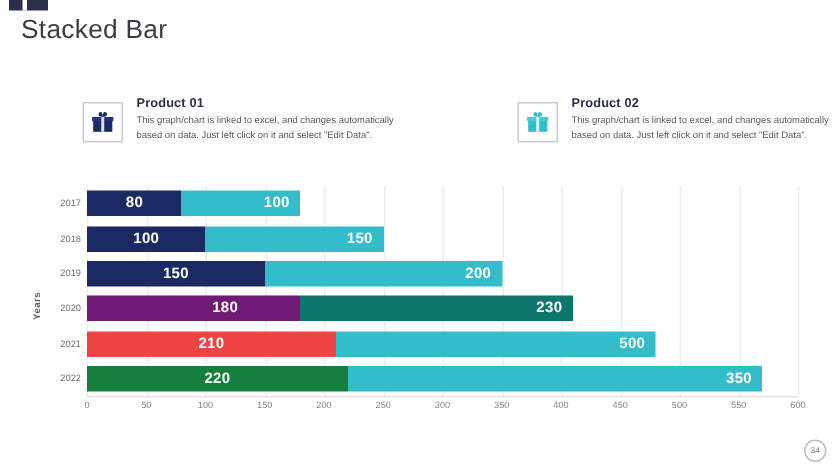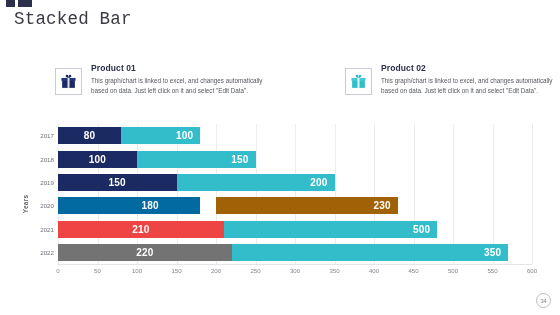--- a/index.html
+++ b/index.html
@@ -35,21 +35,20 @@
 
   
   #slide-title {
     position: absolute;
     left: 14px;
     top: 9px;
     font-size: 17.5px;
     color: #3b3b46;
     letter-spacing: 0.2px;
     font-weight: 400;
-    font-family: Liberation Mono, monospace;
   }
 
   
   .product-block {
     position: absolute;
     display: flex;
     align-items: flex-start;
     gap: 9px;
   }
   #product-block-1 { left: 55px; top: 63px; width: 215px; }
@@ -280,37 +279,37 @@
       </div>
       <div class="bar-row" style="top: 49.8333px;">
         <div class="bar-seg seg-a" style="width: 118.5px; background: rgb(27, 42, 99);">
           <span class="bar-label">150</span>
         </div>
         <div class="bar-seg seg-b" style="width: 158px; background: rgb(51, 189, 202);">
           <span class="bar-label">200</span>
         </div>
       </div>
       <div class="bar-row" style="top: 73.1667px;">
-        <div class="bar-seg seg-a" style="width: 142.2px; background: #0369a1; padding-left: 42px;">
+        <div class="bar-seg seg-a" style="width: 142.2px; background: #701a75; padding-left: 42px;">
           <span class="bar-label">180</span>
         </div>
-        <div class="bar-seg seg-b" style="width: 181.7px; background: #a16207; margin-left: 16px;">
+        <div class="bar-seg seg-b" style="width: 181.7px; background: #0f766e;">
           <span class="bar-label">230</span>
         </div>
       </div>
       <div class="bar-row" style="top: 96.5px;">
         <div class="bar-seg seg-a" style="width: 165.9px; background: #ef4444;">
           <span class="bar-label">210</span>
         </div>
         <div class="bar-seg seg-b" style="width: 213.3px; background: rgb(51, 189, 202);">
           <span class="bar-label">500</span>
         </div>
       </div>
       <div class="bar-row" style="top: 119.833px;">
-        <div class="bar-seg seg-a" style="width: 173.8px; background: #737373;">
+        <div class="bar-seg seg-a" style="width: 173.8px; background: #15803d;">
           <span class="bar-label">220</span>
         </div>
         <div class="bar-seg seg-b" style="width: 276.5px; background: rgb(51, 189, 202);">
           <span class="bar-label">350</span>
         </div>
       </div>
     </div>
   <div id="x-axis-line"></div>
   <div id="x-ticks">
       <div class="x-tick" style="left: 0px;">0</div>

